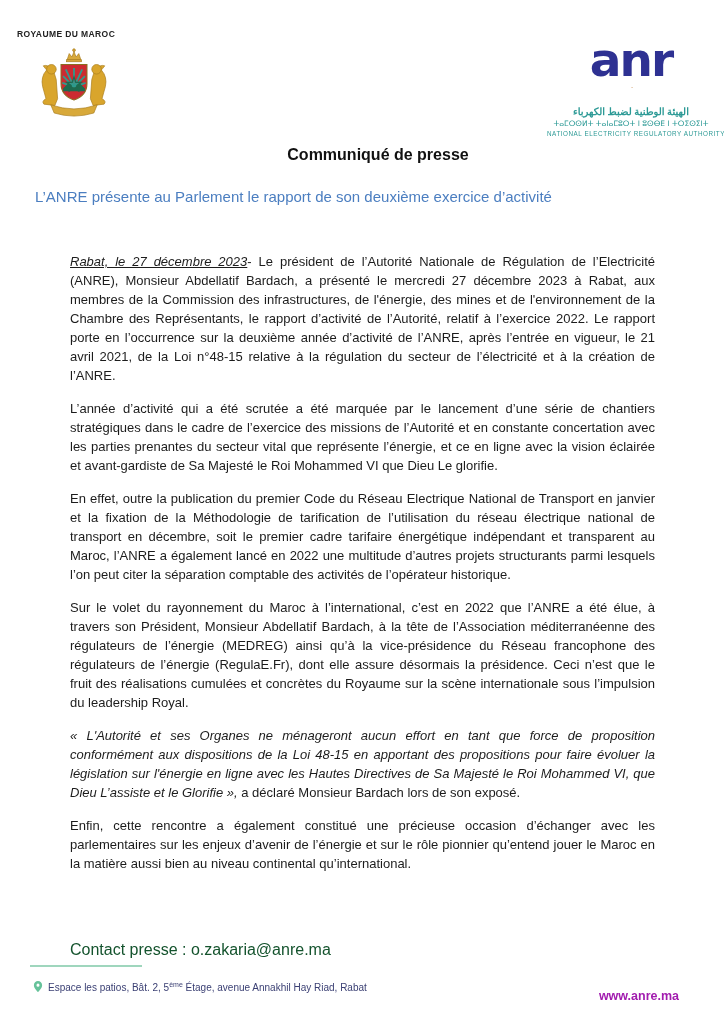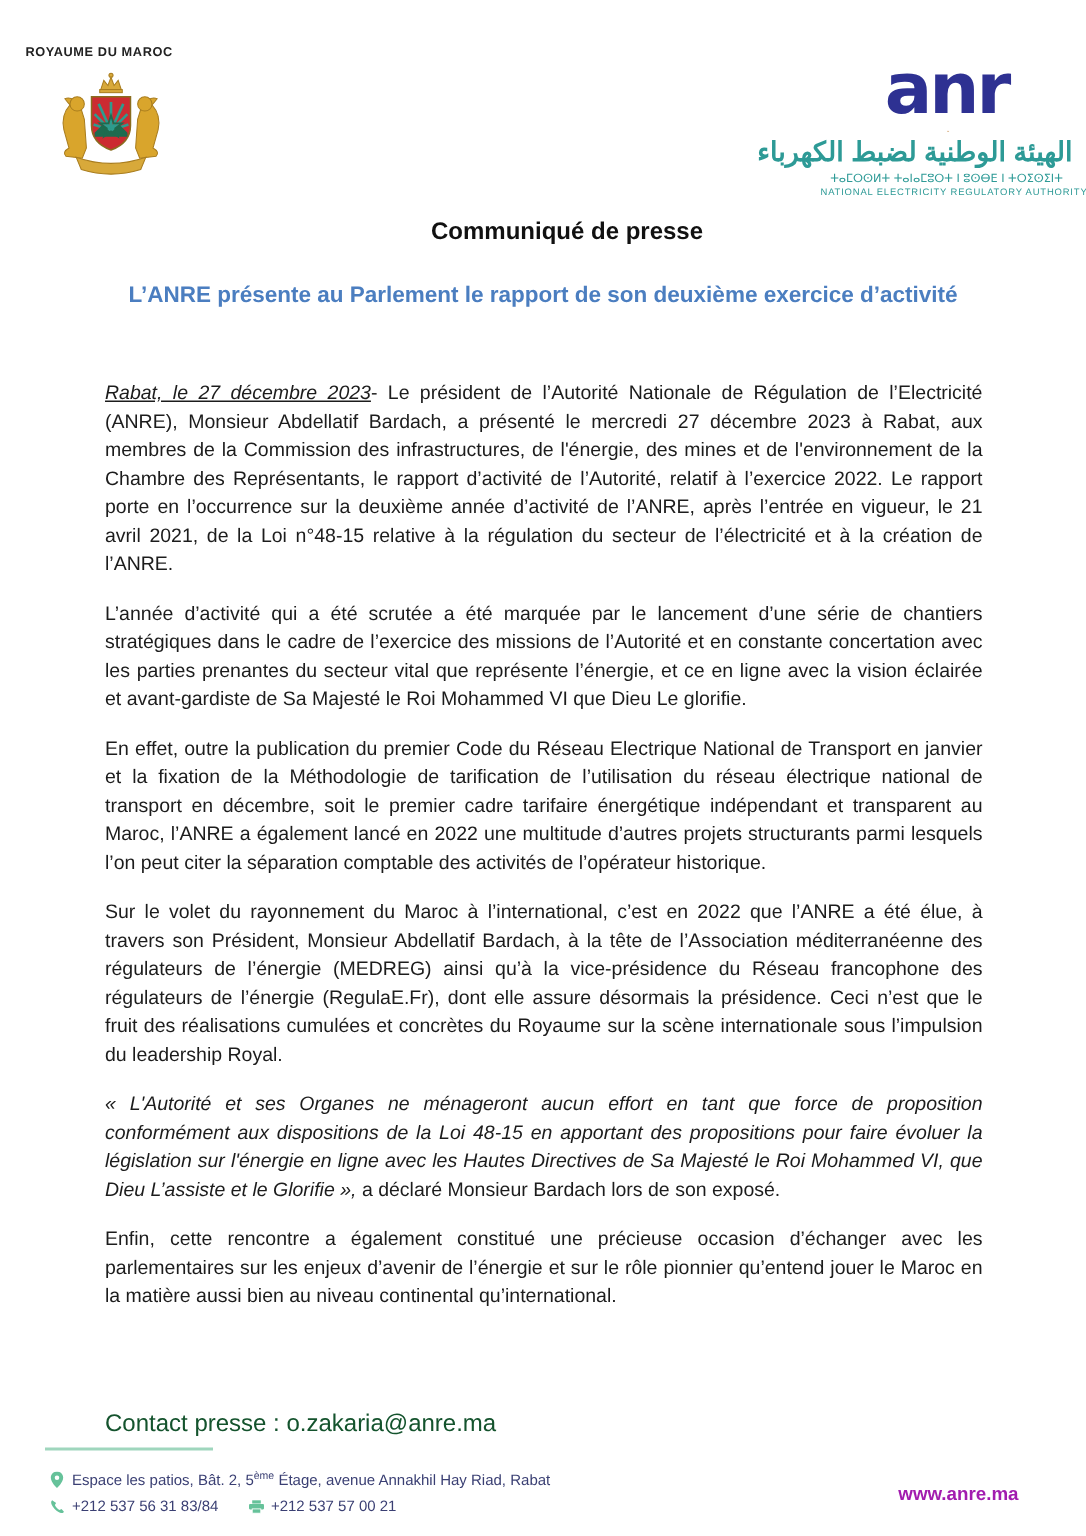--- a/index.html
+++ b/index.html
@@ -19,33 +19,33 @@
     font-size:8.5px; font-weight:bold; letter-spacing:0.4px; color:#222;
   }
   .coat-of-arms { position:absolute; left:33px; top:44px; width:82px; height:82px; }
   .anre-logo { position:absolute; left:547px; top:36px; width:168px; text-align:center; }
   .anre-logo-row { display:flex; align-items:center; justify-content:center; height:52px;flex-direction:column; }
   .logo-anr {
     font-size:47px; font-weight:bold; color:#2e3192;
     letter-spacing:-2px; line-height:1; font-family:"DejaVu Sans", sans-serif;
   }
   .logo-e { width:46px; height:46px; margin-left:2px; margin-top:4px; }
-  .logo-arabic { font-size:18px; font-weight:bold; color:#2d9a96; margin-top:2px;
-    font-family:Liberation Sans, sans-serif; white-space:nowrap; }
+  .logo-arabic { font-size:10px; font-weight:bold; color:#2d9a96; margin-top:18px;
+    font-family:Liberation Serif, serif; white-space:nowrap; }
   .logo-tifinagh { font-size:7.5px; color:#2d9a96; margin-top:2px;
     font-family:"DejaVu Sans", sans-serif; white-space:nowrap; }
   .logo-english { font-size:6.3px; color:#2d9a96; letter-spacing:0.55px; margin-top:2px; white-space:nowrap; }
   
   .doc-title {
     position:absolute; left:0; top:146px; width:100%;
     text-align:center; font-size:16px; font-weight:bold; color:#111;margin-left:16px;
   }
   .doc-subtitle {
     position:absolute; left:35px; top:188px; width:654px;
-    text-align:center; font-size:15px; font-weight:bold; color:#4b7ec0;
+    font-size:15px; font-weight:normal; color:#4b7ec0;
   }
   
   .content {
     position:absolute; left:70px; top:252px; width:585px;
     font-size:13px; line-height:19px; text-align:justify; color:#1c1c1c;
   }
   .content p { margin-bottom:14px; }
   .dateline { font-style:italic; text-decoration:underline; }
   .quote-italic { font-style:italic; }
   
@@ -148,30 +148,17 @@
 
   <div class="footer-divider"></div>
 
   <div class="footer-block">
     <div class="footer-row">
       <svg class="footer-icon" viewBox="0 0 12 16">
         <path d="M6 0C2.7 0 0 2.7 0 6c0 4.5 6 10 6 10s6-5.5 6-10C12 2.7 9.3 0 6 0zm0 8.2A2.2 2.2 0 1 1 6 3.8a2.2 2.2 0 0 1 0 4.4z" fill="#66c29a"></path>
       </svg>
       <span><span>Espace les patios, Bât. 2, 5</span><sup>ème</sup><span> Étage, avenue Annakhil Hay Riad, Rabat</span></span>
     </div>
-    <div class="footer-row">
-      <svg class="footer-icon" viewBox="0 0 14 14">
-        <path d="M2.5 1C1.3 2.2 1 3.5 3 6.7s4.5 5 6.8 5.8 3 .2 3.7-.8l-2.3-2.6-1.8.9C8 9.3 5.7 7 5 5.3l1.2-1.7z" fill="#66c29a"></path>
-      </svg>
-      <span>+212 537 56 31 83/84</span>
-      <span class="footer-sep"></span>
-      <svg class="footer-icon" viewBox="0 0 14 12">
-        <rect x="3" y="0" width="8" height="3" fill="#66c29a"></rect>
-        <rect x="0" y="3.5" width="14" height="5" rx="1" fill="#66c29a"></rect>
-        <rect x="3" y="8" width="8" height="4" fill="#66c29a" stroke="#ffffff" stroke-width="0.8"></rect>
-      </svg>
-      <span>+212 537 57 00 21</span>
-    </div>
   </div>
 
   <div class="footer-website">www.anre.ma</div>
 
 </div>
 
 </body></html>

